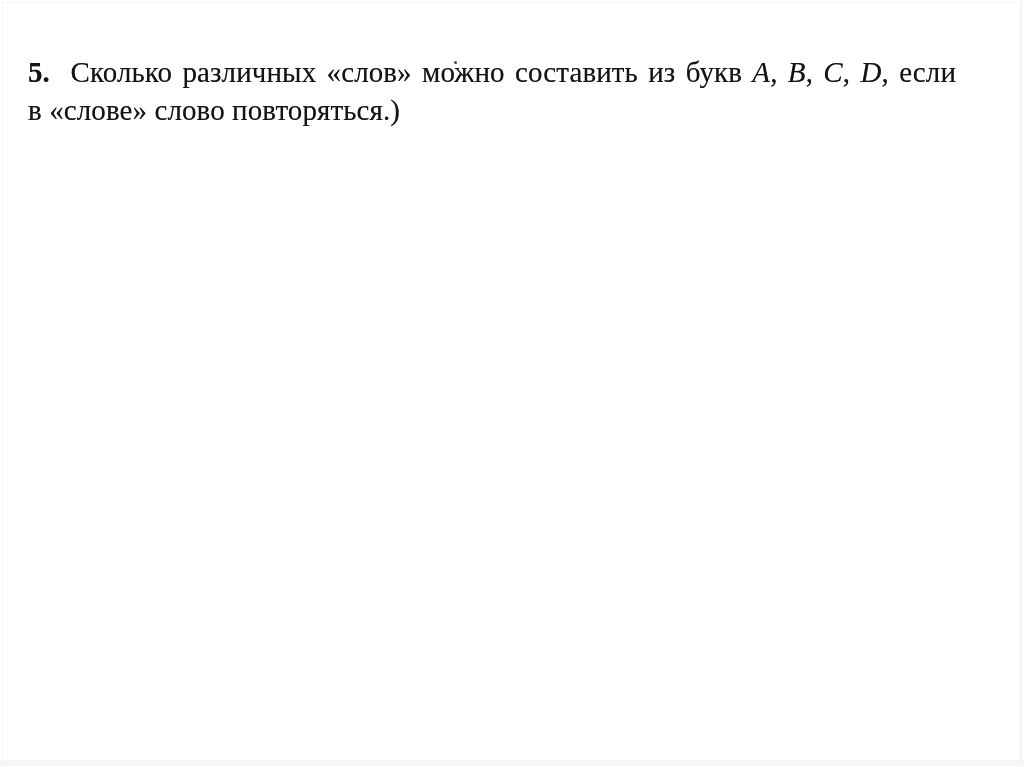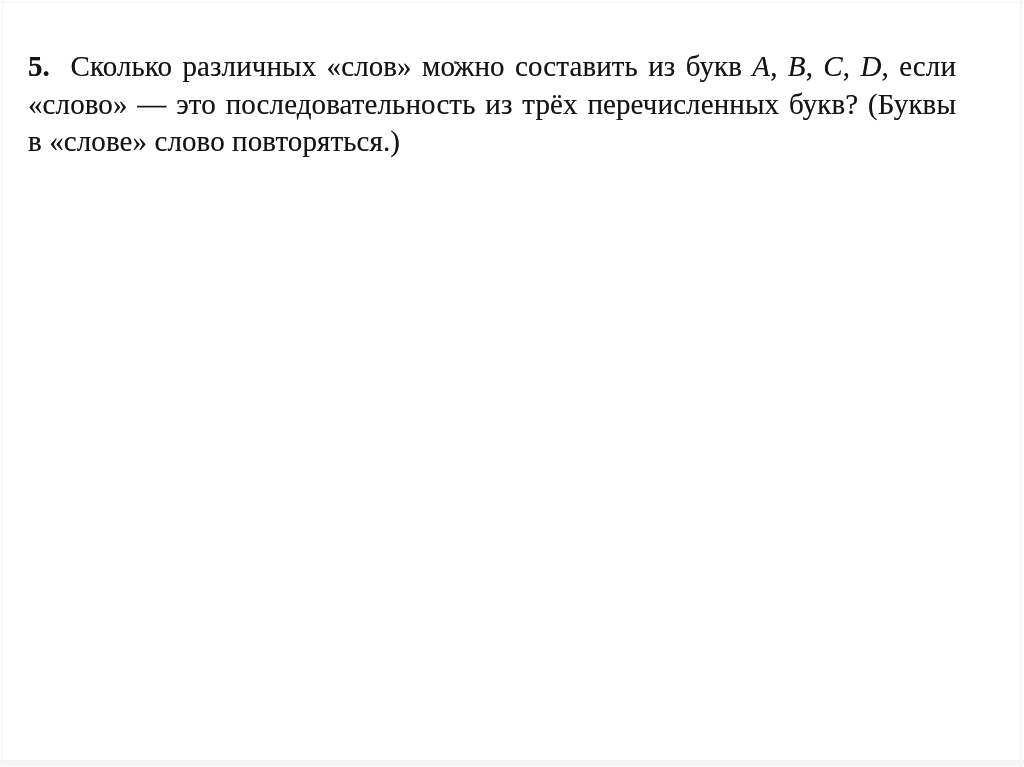--- a/index.html
+++ b/index.html
@@ -19,21 +19,21 @@
   
   .edge { position: absolute; background: #f3f3f3; }
   .edge-top    { top: 2px; left: 0; right: 0; height: 1px; background: #f7f7f7; }
   .edge-left   { left: 2px; top: 0; bottom: 0; width: 1px; background: #f6f6f6; }
   .edge-right  { right: 2px; top: 0; bottom: 0; width: 2px; background: #f5f5f5; }
   .edge-bottom { left: 0; right: 0; bottom: 1px; height: 6px; background: #f5f5f5; }
 
   .problem {
     position: absolute;
     left: 28px;
-    top: 48px;
+    top: 54px;
     width: 928px;
     margin: 0;
     font-size: 29px;
     line-height: 37.5px;
     color: #141414;
     text-shadow: 0 0 0.5px rgba(20,20,20,0.55);
     letter-spacing: 0.1px;
   }
   .line { display: block; }
   
@@ -56,19 +56,18 @@
 
 <div class="page">
 
   <div class="edge edge-top"></div>
   <div class="edge edge-left"></div>
   <div class="edge edge-right"></div>
   <div class="edge edge-bottom"></div>
 
   <p class="problem">
       <span class="line jl"><span class="num">5.</span><span>&nbsp; Сколько различных «слов» можно составить из букв </span><span class="var">A</span><span>, </span><span class="var">B</span><span>, </span><span class="var">C</span><span>, </span><span class="var">D</span><span>, если</span></span>
-      <span class="line jl">«слово» — это последовательность из трёх перечисленных букв? (Буквы</span>
       <span class="line">в «слове» слово повторяться.)</span>
     </p>
 
   <div class="speck"></div>
 
 </div>
 
 </body></html>

